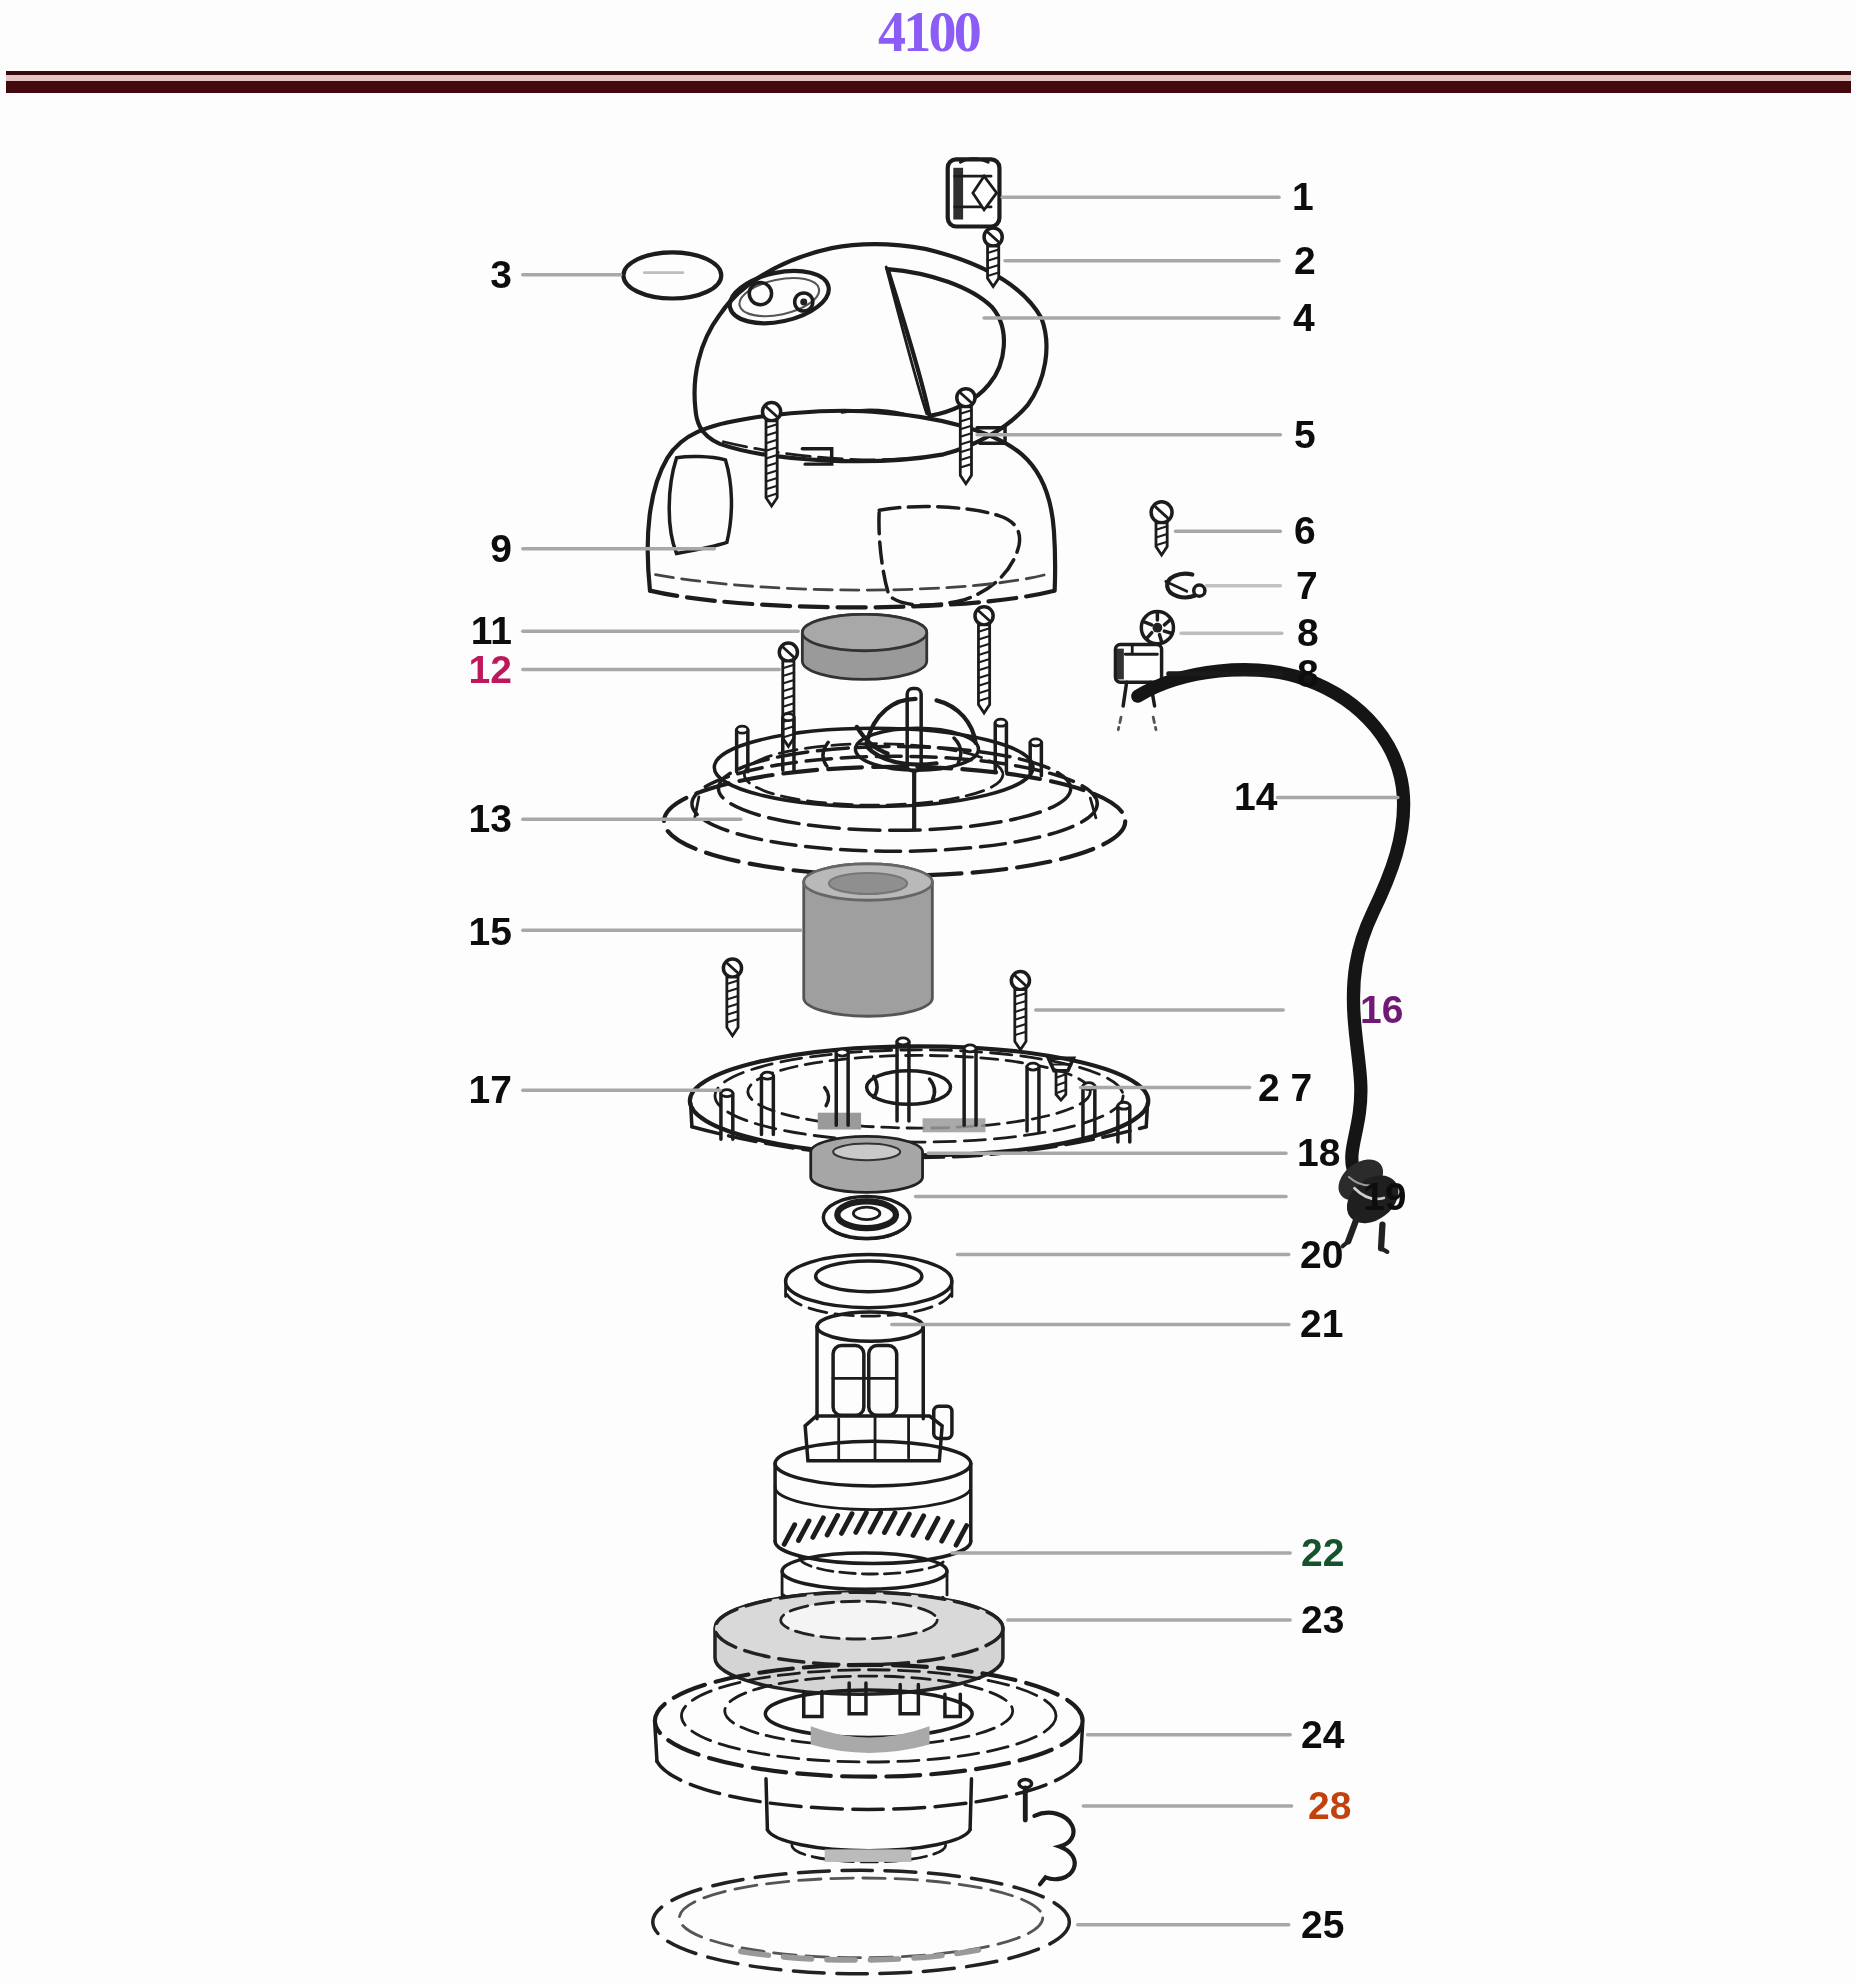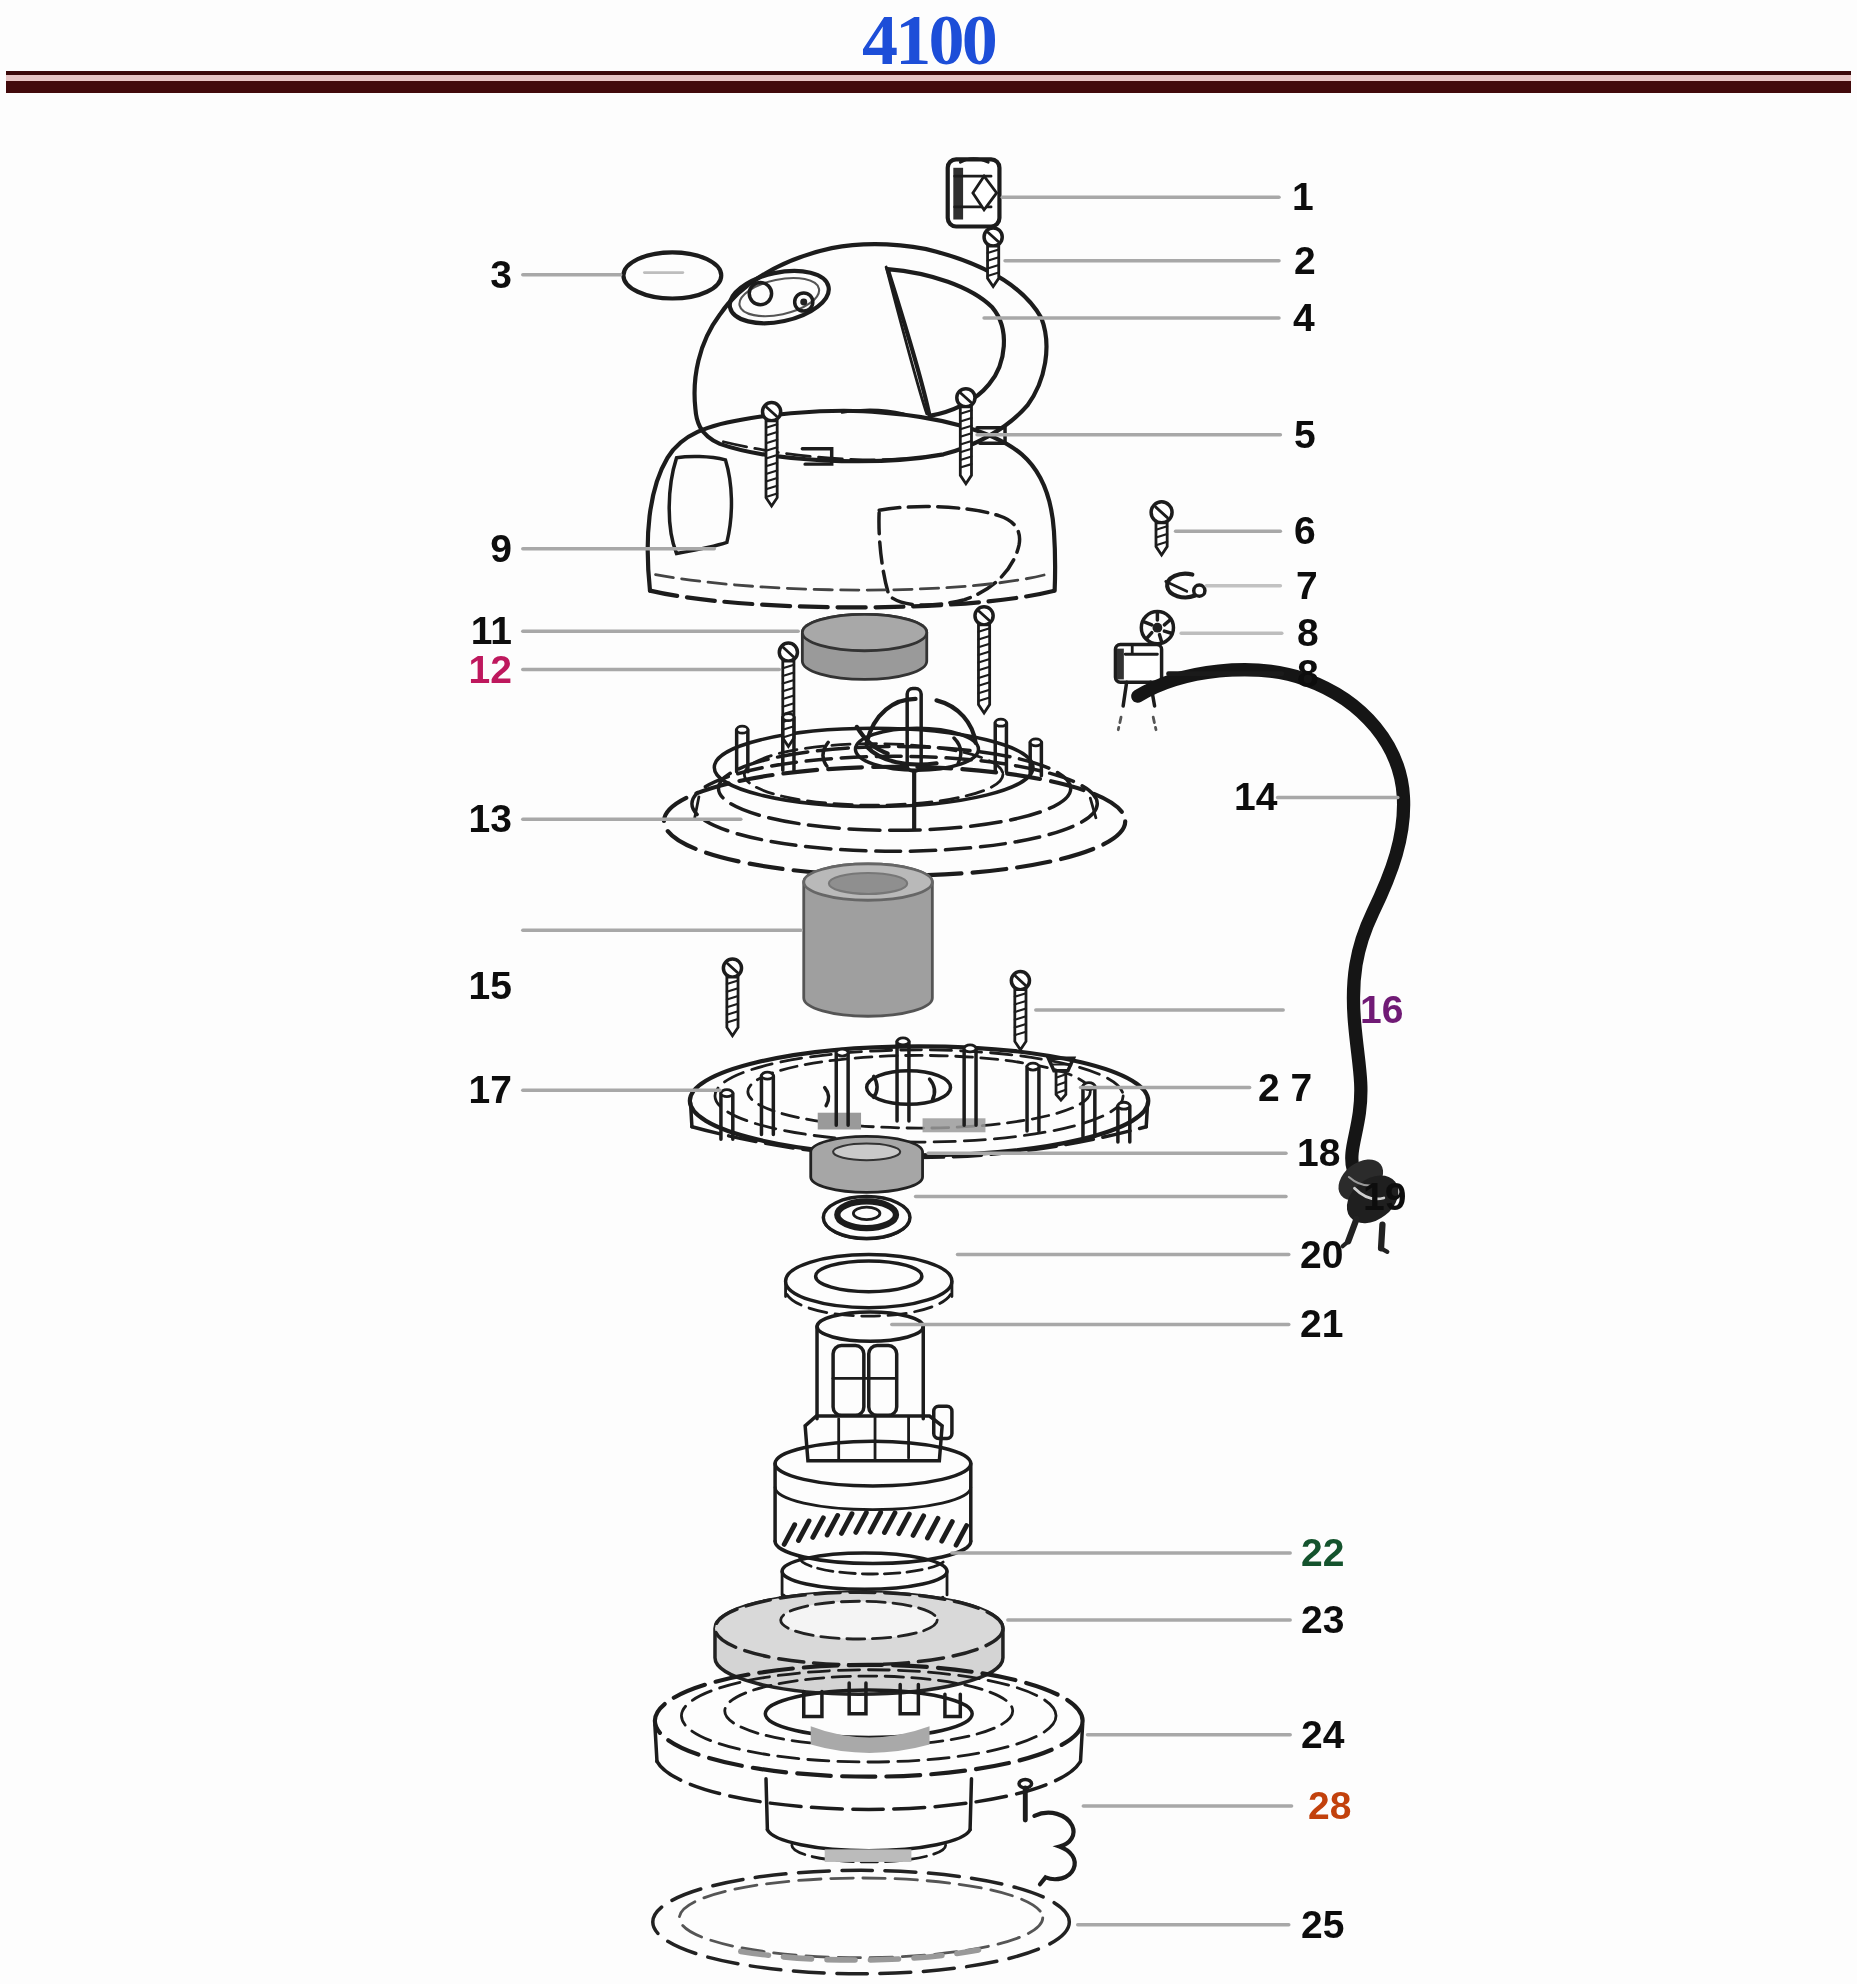--- a/index.html
+++ b/index.html
@@ -1,20 +1,20 @@
 <!DOCTYPE html>
 <html style="font-size:11.2px"><head>
 <meta charset="utf-8">
 <style>
   html,body{margin:0;padding:0;background:#ffffff;}
   .page{position:relative;width:1857px;height:1985px;background:#fdfdfd;overflow:hidden;
         font-family:"Liberation Sans", sans-serif;}
   .title{position:absolute;left:0;top:4.2px;width:100%;text-align:center;
-         font-family:"Liberation Serif", serif;font-weight:700;font-size:72px;
-         letter-spacing:-2.8px;color:#1d4ed8;line-height:1;}
+         font-family:"Liberation Serif", serif;font-weight:700;font-size:56px;
+         letter-spacing:-2.8px;color:#8b5cf6;line-height:1;}
   .rule{position:absolute;left:5.6px;right:5.6px;top:71px;}
   .rule .r1{height:4.2px;}
   .rule .r2{height:5.6px;}
   .rule .r3{height:12px;}
   #diagram{position:absolute;left:0;top:0;}
   .callout{position:absolute;font-weight:700;font-size:39px;color:#0d0d0d;
            line-height:1;white-space:pre;transform:translateY(-52%);}
   .callout.left{transform:translate(-100%,-52%);}
 </style>
 </head>
@@ -399,21 +399,21 @@
       <div class="callout" style="left: 1294px; top: 435px; color: rgb(13, 13, 13);">5</div>
       <div class="callout" style="left: 1294px; top: 531px; color: rgb(13, 13, 13);">6</div>
       <div class="callout" style="left: 1296px; top: 586px; color: rgb(13, 13, 13);">7</div>
       <div class="callout" style="left: 1297px; top: 633px; color: rgb(13, 13, 13);">8</div>
       <div class="callout" style="left: 1297px; top: 674px; color: rgb(13, 13, 13);">8</div>
       <div class="callout left" style="left: 512px; top: 549px; color: rgb(13, 13, 13);">9</div>
       <div class="callout left" style="left: 512px; top: 631px; color: rgb(13, 13, 13);">11</div>
       <div class="callout left" style="left: 512px; top: 670px; color: #be185d;">12</div>
       <div class="callout left" style="left: 512px; top: 819px; color: rgb(13, 13, 13);">13</div>
       <div class="callout" style="left: 1234px; top: 797px; color: rgb(13, 13, 13);">14</div>
-      <div class="callout left" style="left: 512px; top: 986px; color: rgb(13, 13, 13);">15</div>
+      <div class="callout left" style="left: 512px; top: 932px; color: rgb(13, 13, 13);">15</div>
       <div class="callout" style="left: 1328px; top: 1010px; color: #701a75; margin-left: 32px;">16</div>
       <div class="callout left" style="left: 512px; top: 1090px; color: rgb(13, 13, 13);">17</div>
       <div class="callout" style="left: 1258px; top: 1088px; color: rgb(13, 13, 13);">2 7</div>
       <div class="callout" style="left: 1297px; top: 1153px; color: rgb(13, 13, 13);">18</div>
       <div class="callout" style="left: 1363px; top: 1197px; color: rgb(13, 13, 13); text-align: right;">19</div>
       <div class="callout" style="left: 1300px; top: 1255px; color: rgb(13, 13, 13);">20</div>
       <div class="callout" style="left: 1300px; top: 1324px; color: rgb(13, 13, 13);">21</div>
       <div class="callout" style="left: 1301px; top: 1553px; color: #14532d;">22</div>
       <div class="callout" style="left: 1301px; top: 1620px; color: rgb(13, 13, 13);">23</div>
       <div class="callout" style="left: 1301px; top: 1735px; color: rgb(13, 13, 13);">24</div>

